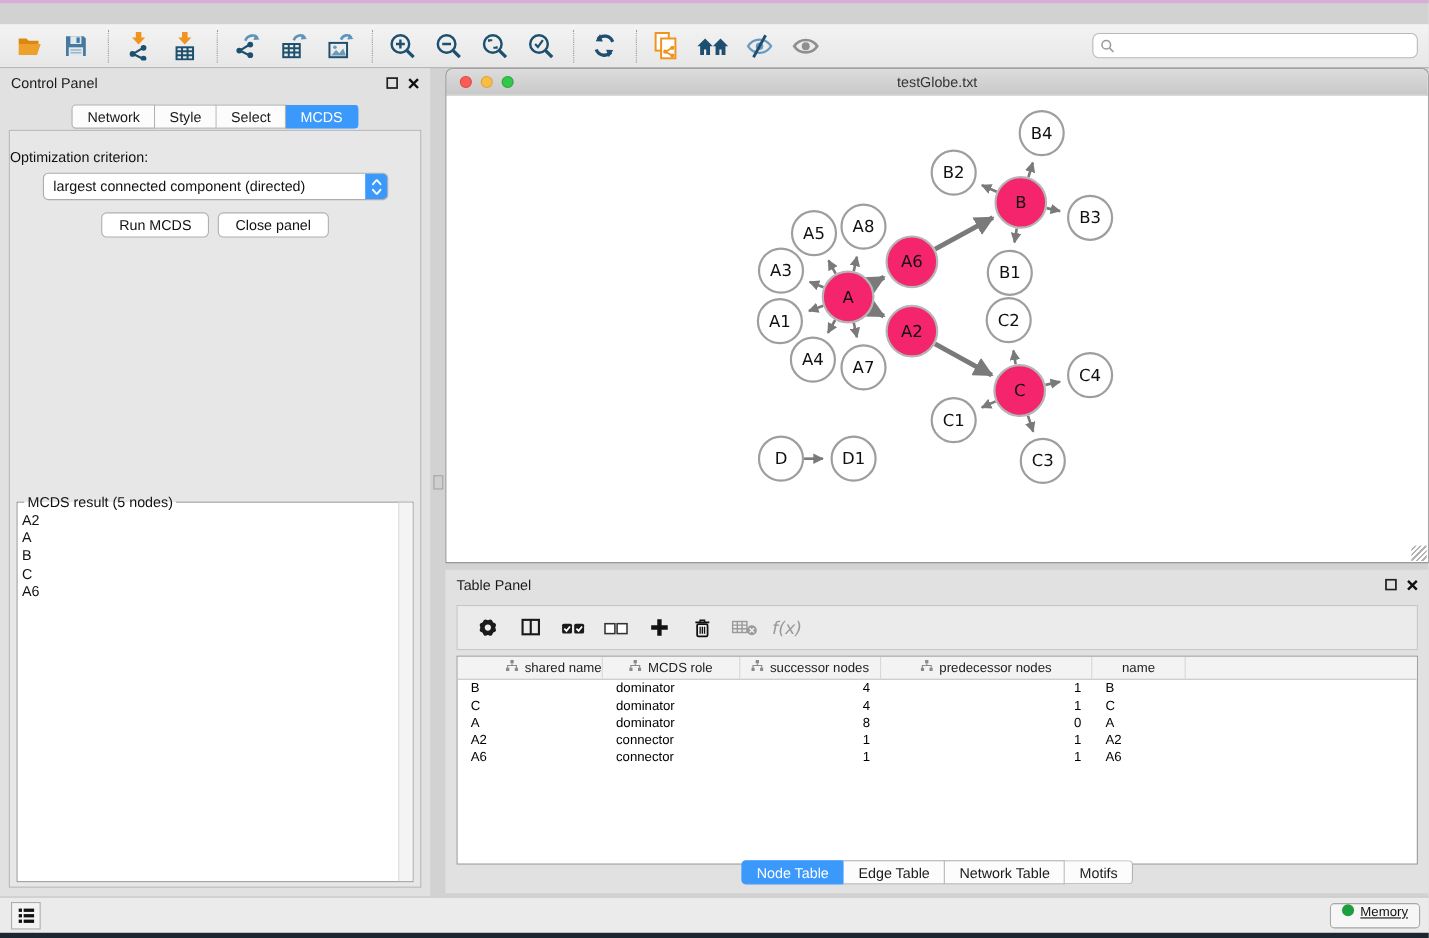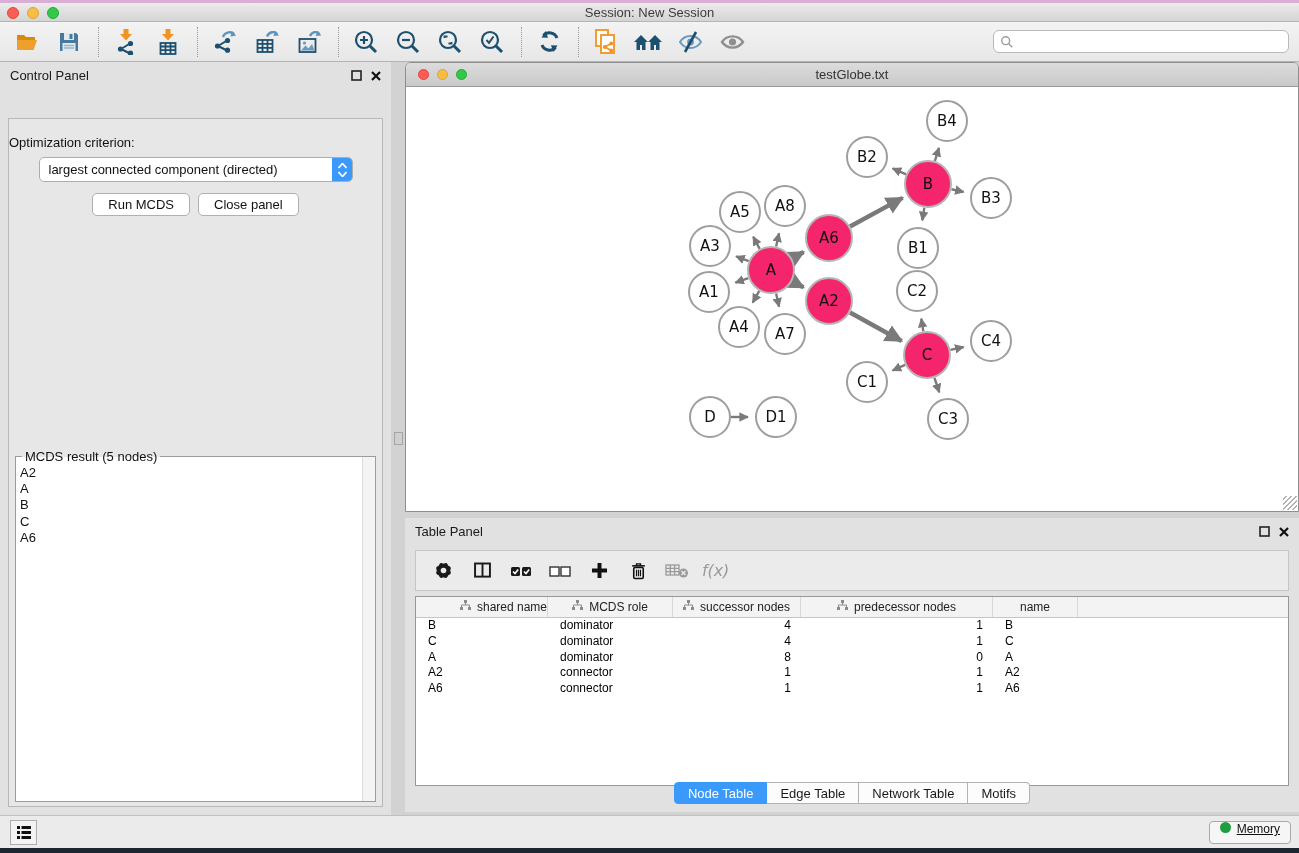--- a/index.html
+++ b/index.html
@@ -101,28 +101,20 @@
   .desktop-strip { position:absolute; left:0; top:848px; width:100%; height:5px; background:#1b2630; }
 
   svg text { font-family:"DejaVu Sans","Liberation Sans",sans-serif; }
 </style>
 </head>
 <body>
 
 <div class="app">
 
   <div class="top-strip"></div>
-  <div class="titlebar">
-    <div class="lights">
-      <div class="light red"></div>
-      <div class="light yellow"></div>
-      <div class="light green"></div>
-    </div>
-    <div class="win-title">Session: New Session</div>
-  </div>
 
   <div class="toolbar">
     <div class="tbtn">
       <svg width="26" height="24" viewBox="0 0 24 24">
           <path d="M2,5 h7 l2,2 h9 v3 H2 z" fill="#d9890f"></path>
           <path d="M2,10 h20 l-3.4,10 H2 z" fill="#eda02b"></path>
         </svg>
     </div>
     <div class="tbtn">
       <svg width="24" height="24" viewBox="0 0 24 24">
@@ -274,20 +266,26 @@
   <div class="control-panel">
     <div class="panel-title">Control Panel</div>
     <div class="panel-icons">
       <svg width="11" height="11" viewBox="0 0 11 11">
           <rect x="1" y="1" width="9" height="9" fill="none" stroke="#222" stroke-width="1.6"></rect>
         </svg>
       <svg width="10" height="10" viewBox="0 0 10 10">
           <path d="M1,1 L9,9 M9,1 L1,9" stroke="#111" stroke-width="2.2"></path>
         </svg>
     </div>
+    <div class="seg-tabs"><div class="seg-group" id="cp-tabs">
+          <div class="seg-tab">Network</div>
+          <div class="seg-tab">Style</div>
+          <div class="seg-tab">Select</div>
+          <div class="seg-tab active">MCDS</div>
+        </div></div>
     <div class="cp-content">
       <div class="opt-label">Optimization criterion:</div>
       <div class="dropdown">
         <span>largest connected component (directed)</span>
         <div class="dd-stepper">
           <svg width="9" height="6" viewBox="0 0 9 6">
               <path d="M0.5,5 L4.5,0.5 L8.5,5" fill="none" stroke="#fff" stroke-width="1.7"></path>
             </svg>
           <svg width="9" height="6" viewBox="0 0 9 6">
               <path d="M0.5,1 L4.5,5.5 L8.5,1" fill="none" stroke="#fff" stroke-width="1.7"></path>

